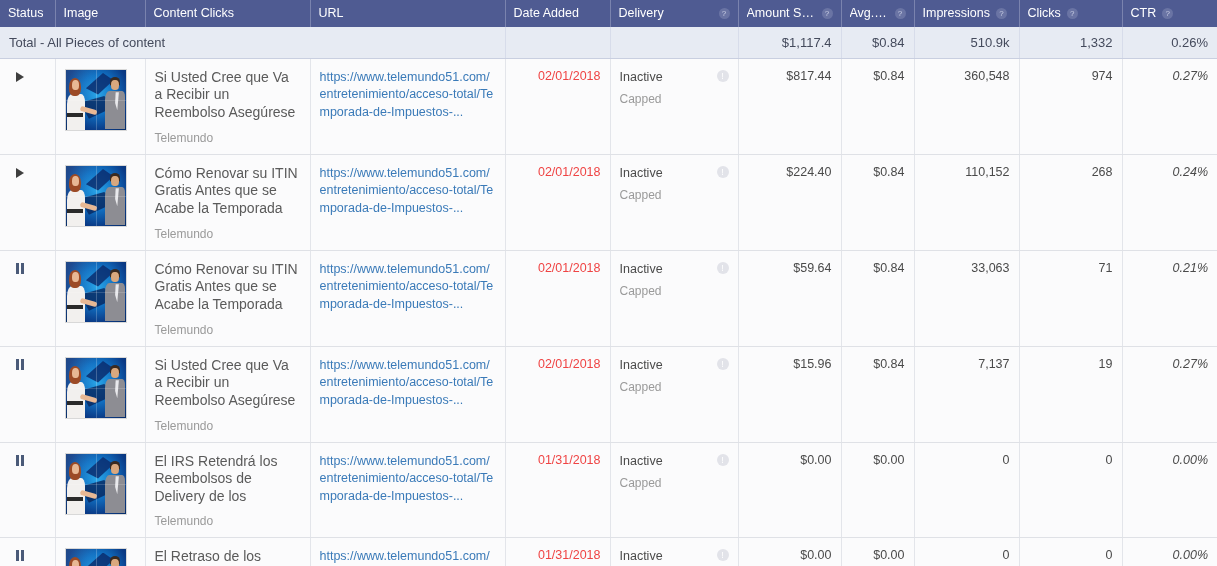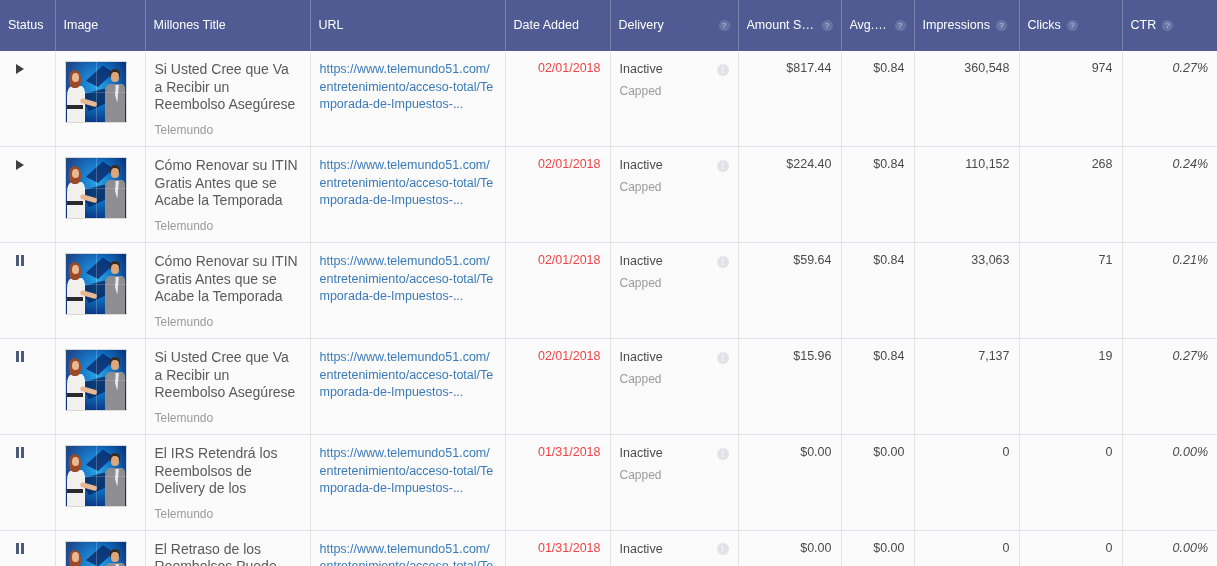--- a/index.html
+++ b/index.html
@@ -26,21 +26,21 @@
   }
 
   
   thead tr.hdr { height: 27px; }
   thead th {
     background: #4f5b92;
     color: #ffffff;
     font-size: 12.5px;
     font-weight: normal;
     text-align: left;
-    padding: 12px 8px;
+    padding: 0 8px;
     border-right: 1px solid #7a83ae;
     vertical-align: middle;
     white-space: nowrap;
     position: relative;
     height: 27px;
     line-height: 27px;
   }
   thead th.num { text-align: right; }
   thead th:last-child { border-right: none; }
   thead th .thwrap {
@@ -223,21 +223,21 @@
   }
   .url-txt {
     color: #3a7ab8;
     font-size: 12.5px;
     line-height: 17.5px;
     word-break: break-all;
   }
 
   .delivery-top {
     display: flex;
-    align-items: center;
+    align-items: flex-start;
     justify-content: space-between;
     gap: 22px;
   }
   .delivery-main { color: #4a4a4a; font-size: 12.5px; line-height: 16px; }
   .delivery-sub { color: #9a9a9a; font-size: 12px; margin-top: 7px; }
   .bang-ic {
     flex: 0 0 auto;
     width: 12px; height: 12px;
     border-radius: 50%;
     background: #e2e3e9;
@@ -276,21 +276,21 @@
               <span class="lbl">Status</span>
             </div>
           </th>
           <th>
             <div class="thwrap">
               <span class="lbl">Image</span>
             </div>
           </th>
           <th>
             <div class="thwrap">
-              <span class="lbl">Millones Title</span>
+              <span class="lbl">Content Clicks</span>
             </div>
           </th>
           <th>
             <div class="thwrap">
               <span class="lbl">URL</span>
             </div>
           </th>
           <th class="num">
             <div class="thwrap">
               <span class="lbl">Date Added</span>
@@ -329,20 +329,30 @@
           <th class="num">
             <div class="thwrap">
               <span class="lbl">CTR</span>
               <span class="hicon">?</span>
             </div>
           </th>
         </tr>
     </thead>
 
     <tbody>
+      <tr class="total">
+        <td colspan="4">Total - All Pieces of content</td>
+        <td></td>
+        <td></td>
+        <td class="num">$1,117.4</td>
+        <td class="num">$0.84</td>
+        <td class="num">510.9k</td>
+        <td class="num">1,332</td>
+        <td class="num">0.26%</td>
+      </tr>
 
     <tr class="row">
           <td class="status"><span class="play-ic"></span></td>
           <td>
             <span class="thumb">
               <span class="bgwall"></span>
               <span class="shard1"></span>
               <span class="shard2"></span>
               <span class="w-body"></span>
               <span class="w-belt"></span>

